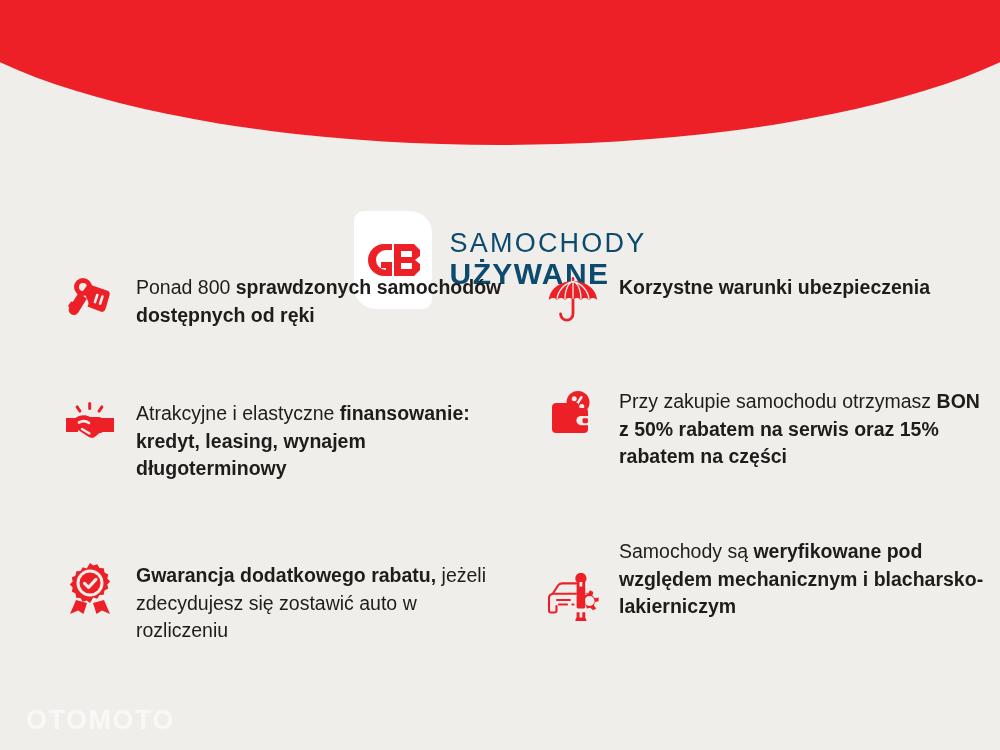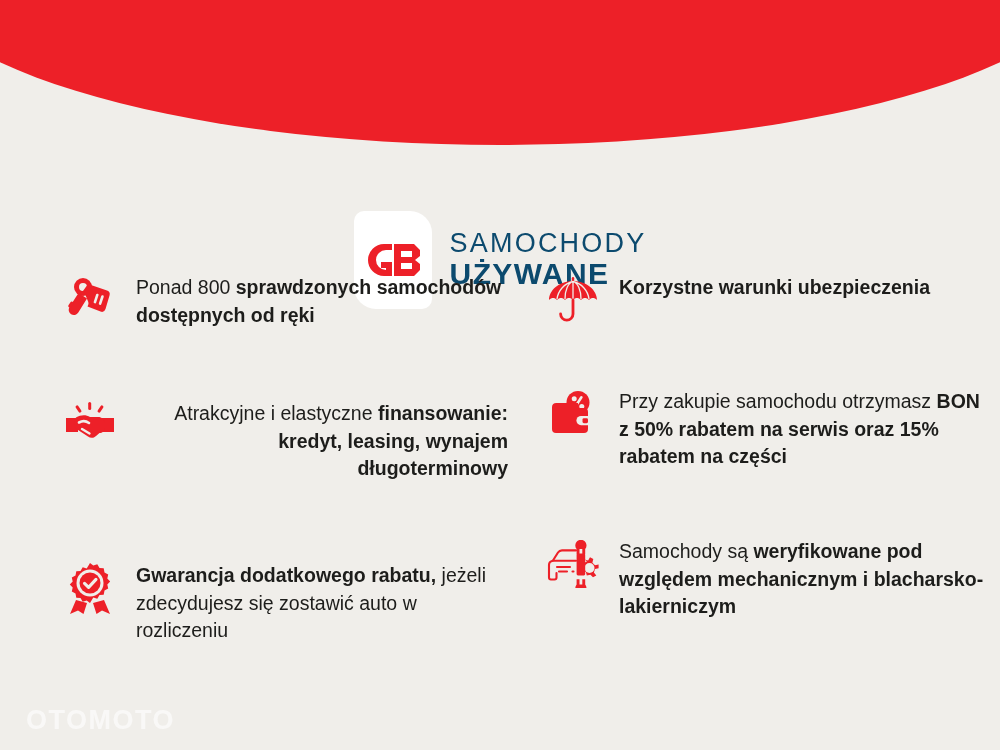--- a/index.html
+++ b/index.html
@@ -109,26 +109,26 @@
     font-weight: 400;
     padding-top: 2px;
     max-width: 372px;
   }
   .feature-text b { font-weight: 700; }
 
   .row-c .feature-icon { padding-top: 2px; }
 
   
   .feature.r1 { margin-top: 0; }
-  .feature.r2 { margin-top: 22px; text-align: right; }
+  .feature.r2 { margin-top: 22px; }
   .feature.r3 { margin-top: 42px; }
 
   .feature.right-r1 { }
   .feature.right-r2 { margin-top: 10px; }
-  .feature.right-r3 { margin-top: 30px; }
+  .feature.right-r3 { margin-top: 30px; align-items: flex-end; }
 
   
   .watermark {
     position: absolute;
     left: 26px;
     bottom: 14px;
     font-size: 27px;
     font-weight: 700;
     letter-spacing: 1.5px;
     color: #ffffff;

